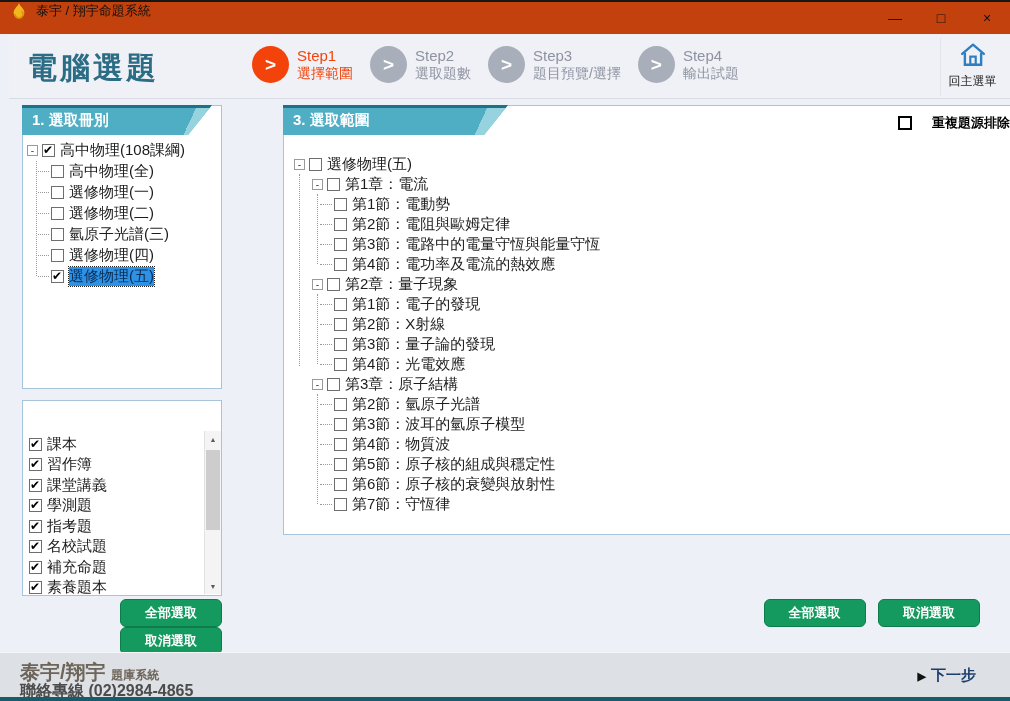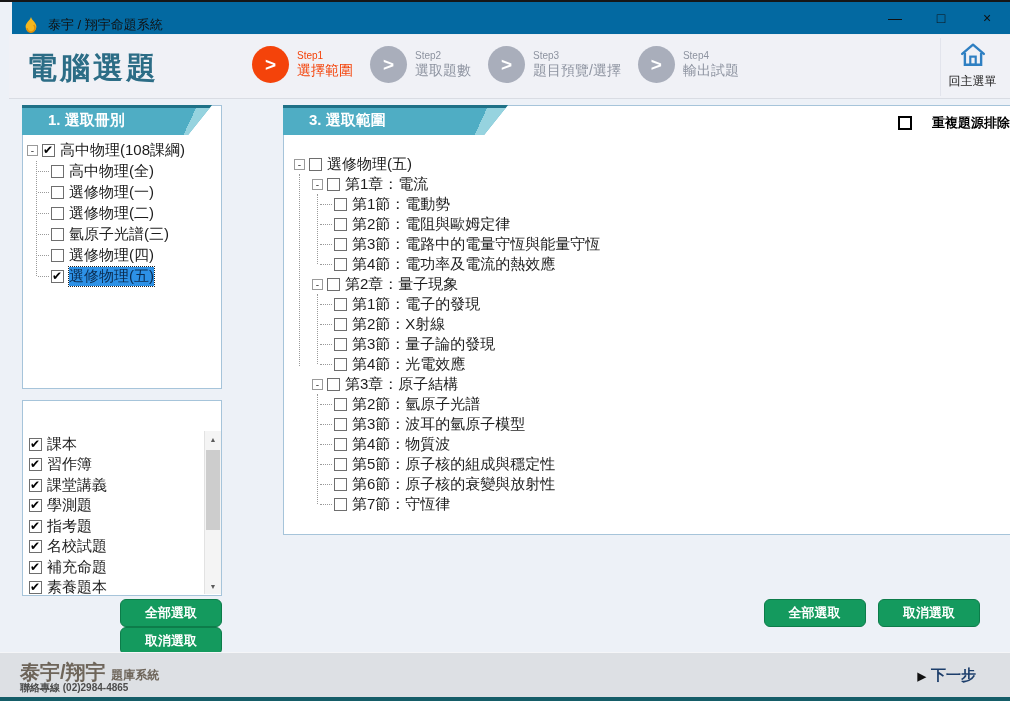--- a/index.html
+++ b/index.html
@@ -3,51 +3,51 @@
 <meta charset="utf-8">
 <style>
   * { margin:0; padding:0; box-sizing:border-box; }
   html,body { background:#222; }
   .window{
     position:relative; width:1010px; height:701px; overflow:hidden;
     background:#edf1f7; font-family:"Liberation Sans",sans-serif;
     border-top:2px solid #161616;
   }
   
-  .titlebar{position:absolute;top:0;left:0;right:0;height:33px;background:#0369a1;
-    display:flex;align-items:flex-end;padding-left:10px;border-bottom:1px solid #eceef2;margin-left:12px;}
+  .titlebar{position:absolute;top:0;left:0;right:0;height:33px;background:#c2410c;
+    display:flex;align-items:flex-start;padding-left:10px;border-bottom:1px solid #eceef2;}
   .app-icon{width:18px;height:18px;margin-right:8px;flex:none;}
   .tb-title{font-size:13px;color:#111;}
   .win-controls{margin-left:auto;display:flex;height:100%;}
   .wc{width:46px;height:100%;display:flex;align-items:center;justify-content:center;
     font-size:14px;color:#111;cursor:default;}
   
   .header{position:absolute;top:33px;left:9px;right:0;height:64px;background:#f0f1f6;
     border-bottom:1px solid #d9dce3;}
   .page-title{position:absolute;left:18px;top:13px;font-size:30px;font-weight:bold;
     color:#2c6d86;letter-spacing:3px;}
   .steps{position:absolute;left:243px;top:11px;display:flex;gap:17px;}
   .step{display:flex;align-items:center;gap:8px;}
   .step-circle{width:37px;height:37px;border-radius:50%;background:#a9aebb;color:#fff;
     display:flex;align-items:center;justify-content:center;font-size:19px;font-weight:bold;flex:none;}
   .step-text{display:flex;flex-direction:column;line-height:1.2;}
-  .step-name{font-size:10px;color:#8d93a0;}
+  .step-name{font-size:15px;color:#8d93a0;}
   .step-label{font-size:14px;color:#8d93a0;}
   .step.active .step-circle{background:#f4430a;}
   .step.active .step-name,.step.active .step-label{color:#f4430a;}
   .home-btn{position:absolute;right:6px;top:3px;width:64px;height:58px;text-align:center;
     border-left:1px solid #e2e4ec;padding-top:4px;cursor:pointer;}
   .home-label{font-size:12px;color:#222;display:block;margin-top:1px;}
   
   .panel{position:absolute;background:#fff;border:1px solid #a6c4da;}
   #p1{left:22px;top:103px;width:200px;height:284px;}
   #p2{left:22px;top:398px;width:200px;height:196px;}
   #p3{left:240px;top:103px;width:740px;height:430px;margin-left:43px;}
   .panel-head{position:absolute;top:-1px;left:-1px;height:30px;color:#fff;font-weight:bold;
-    font-size:15px;line-height:29px;padding-left:26px;
+    font-size:15px;line-height:29px;padding-left:10px;
     background-image:linear-gradient(#1f7187 0,#1f7187 3px,rgba(0,0,0,0) 3px),
       linear-gradient(115deg,#4fadc4 86%,#96d3df 86%);
     background-color:#4fadc4;
     clip-path:polygon(0 0,100% 0,calc(100% - 24px) 100%,0 100%);}
   #p1 .panel-head,#p2 .panel-head{width:190px;}
   #p3 .panel-head{width:225px;}
   
   .tree{position:absolute;left:0;right:0;overflow:hidden;}
   #p1-tree{top:32px;bottom:2px;padding:2px 2px 0 4px;}
   #p3-tree{top:44px;bottom:2px;padding:4px 2px 0 10px;}
@@ -85,21 +85,21 @@
   #btns2{left:22px;top:597px;width:200px;}
   #btns3{left:240px;top:597px;width:740px;}
   .btn-green{display:inline-block;background:#149a5e;color:#fff;font-size:13px;font-weight:bold;
     padding:4px 24px;border-radius:6px;border:1px solid #0d7c4a;margin-left:8px;cursor:pointer;
     font-family:"Liberation Sans",sans-serif;}
   
   .footer{position:absolute;left:0;right:0;top:650px;height:45px;background:#dde0e4;
     border-top:1px solid #f5f6f8;}
   .brand{position:absolute;left:20px;top:6px;font-size:20px;font-weight:bold;color:#6e655a;}
   .brand-suffix{font-size:12px;font-weight:bold;color:#6e655a;}
-  .phone{position:absolute;left:20px;top:28px;font-size:10px;font-weight:bold;color:#4c4c4c;}
+  .phone{position:absolute;left:20px;top:28px;font-size:16px;font-weight:bold;color:#4c4c4c;}
   .next{position:absolute;right:34px;top:13px;font-size:15px;font-weight:bold;color:#1c3e6b;cursor:pointer;}
   .next-arrow{color:#111;font-size:11px;margin-right:5px;}
   .bottomstrip{position:absolute;left:0;right:0;top:695px;height:6px;background:#155d68;}
 </style>
 </head>
 <body>
 
 <div class="window">
 
   <div class="titlebar">

